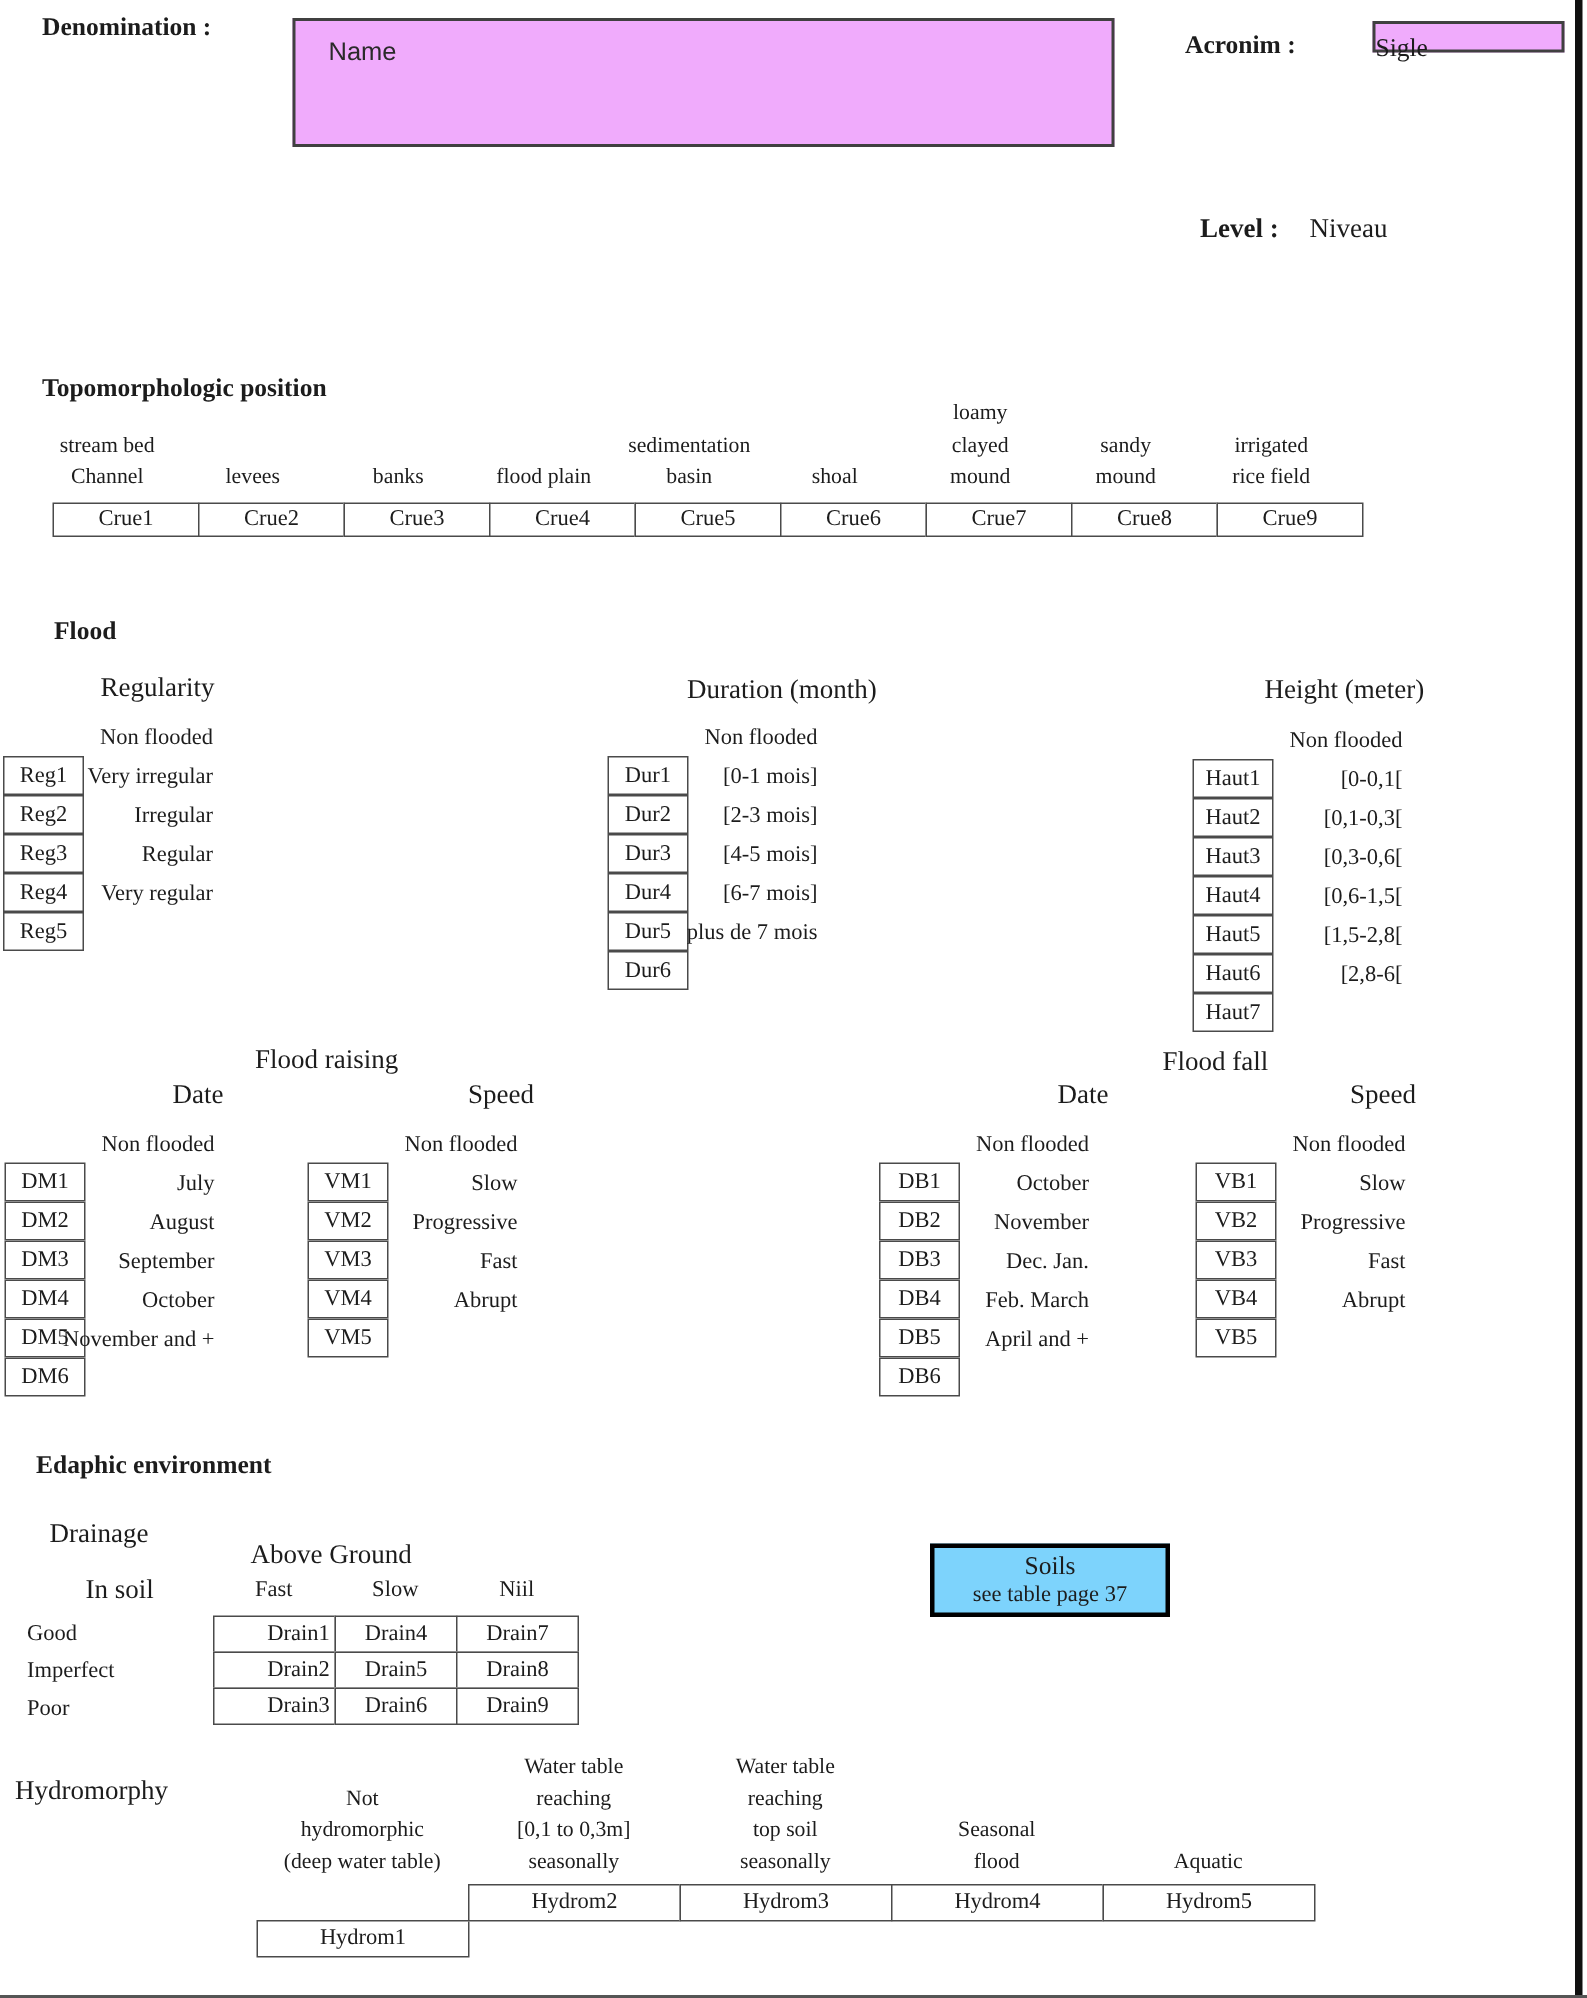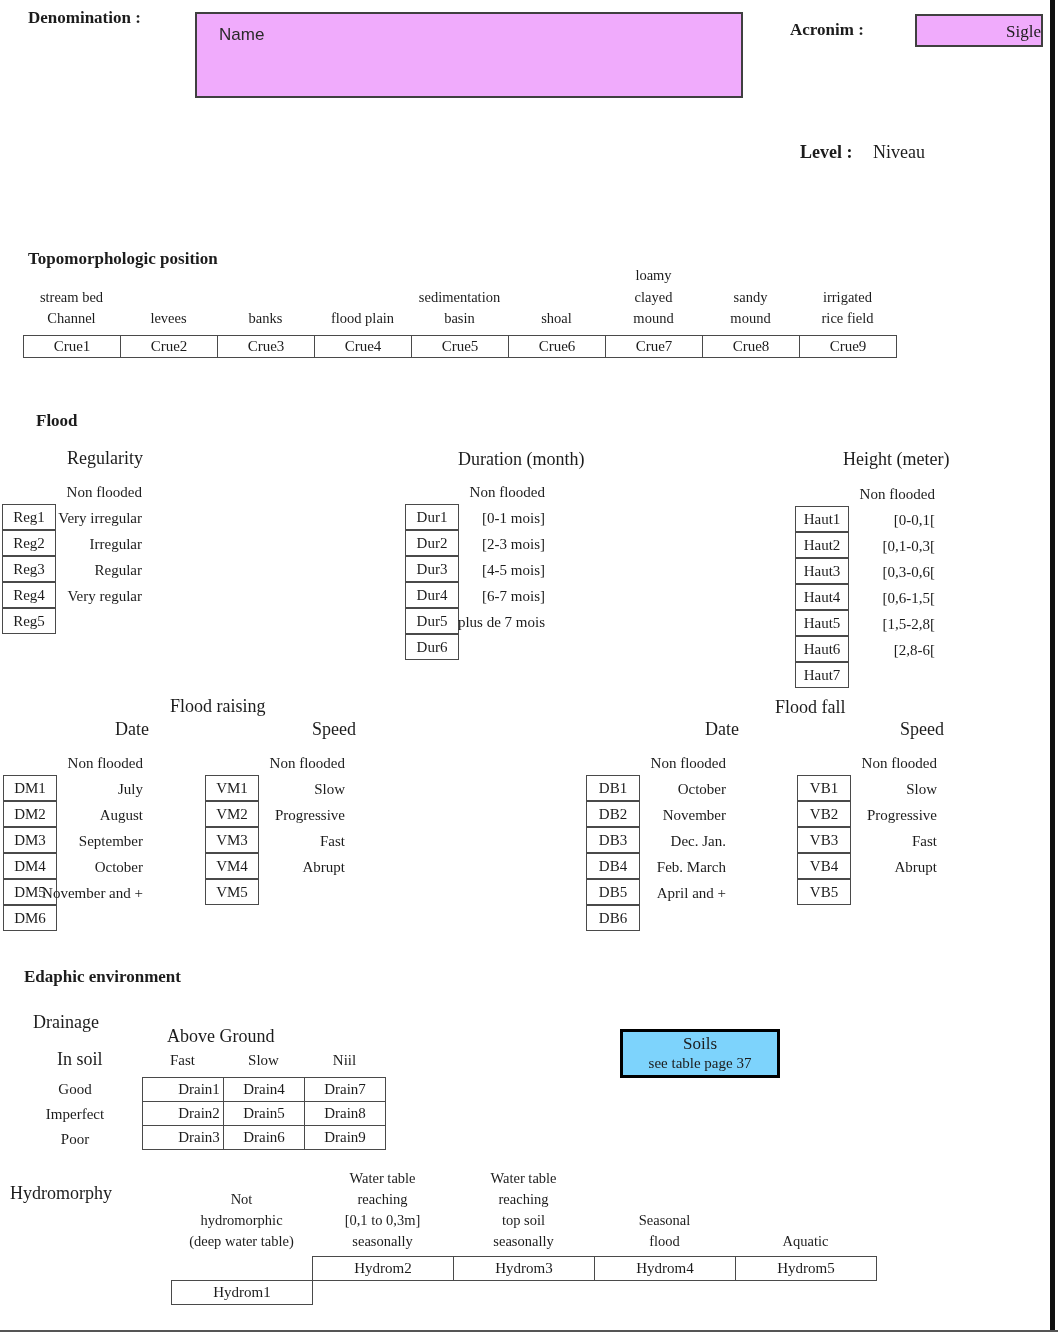--- a/index.html
+++ b/index.html
@@ -11,30 +11,30 @@
   .bold{font-weight:bold;}
   .t17{font-size:17px;}
   .t18{font-size:18px;}
   .sans{font-family:"Liberation Sans", sans-serif;font-size:17px;color:#2a2a2a;}
   .inputbox{border:2px solid #404040;box-sizing:border-box;background:#f0abfc;margin-left:17px;}
   .flexrow{display:flex;}
   
   .thead{width:97px;text-align:center;font-size:14.5px;line-height:1.5;white-space:pre-line;}
   .cell{box-sizing:border-box;border:1px solid #4a4a4a;text-align:center;background:#fff;}
   .crue{width:98px;height:23px;font-size:15px;line-height:21px;margin-left:-1px;}
-  .crue:first-child{margin-left:0;}
+  .crue:first-child{margin-left:12px;}
   
   .rowgroup{position:absolute;}
   .crow{display:flex;height:26px;flex-direction:column;}
   .clabel{width:140px;text-align:right;font-size:15px;line-height:25px;padding-right:14px;white-space:nowrap;}
   .cbox{box-sizing:border-box;width:54px;height:26px;margin-top:-1px;border:1px solid #4a4a4a;
         text-align:center;font-size:15px;line-height:24px;background:#fff;}
   
   .dhead{width:81px;text-align:center;font-size:15px;}
-  .dlabel{width:114px;text-align:center;font-size:15px;line-height:25px;}
+  .dlabel{width:114px;text-align:left;font-size:15px;line-height:25px;}
   .drain{width:82px;height:25px;font-size:15px;line-height:23px;margin-left:-1px;}
   .drain:first-child{margin-left:0;padding-left:32px;}
   .drainrow{display:flex;margin-top:-1px;}
   .drainrow:first-child{margin-top:0;}
   .soilsbox{border:3px solid #000;box-sizing:border-box;text-align:center;background:#7dd3fc;}
   .soils-title{font-size:17px;line-height:20px;padding-top:2px;}
   .soils-note{font-size:15px;line-height:18px;}
   
   .hyhead{width:141px;text-align:center;font-size:14.5px;line-height:1.45;white-space:pre-line;}
   .hydrom{width:142px;height:25px;font-size:15px;line-height:23px;margin-left:-1px;}
@@ -44,21 +44,21 @@
 </head>
 <body>
 
 <div class="page">
 
   <div class="abs bold t17" style="left:28px;top:8px">Denomination :</div>
   <div class="abs inputbox" style="left:178px;top:12px;width:548px;height:86px;padding:11px 0 0 22px">
     <span class="sans">Name</span>
   </div>
   <div class="abs bold t17" style="left:790px;top:20px">Acronim :</div>
-  <div class="abs inputbox" style="left:898px;top:14px;width:128px;height:33px;text-align:right;line-height:31px;font-size:17px">
+  <div class="abs inputbox" style="left:898px;top:14px;width:128px;height:21px;text-align:left;line-height:31px;font-size:17px">
     <span>Sigle</span>
   </div>
   <div class="abs t18" style="left:800px;top:142px">
     <span class="bold">Level :</span>
     <span style="margin-left:16px">Niveau</span>
   </div>
 
   <div class="abs bold t17" style="left:28px;top:249px">Topomorphologic position</div>
   <div class="abs flexrow" style="left:23px;top:256px;height:74px;align-items:flex-end">
     <div class="thead">stream bed

